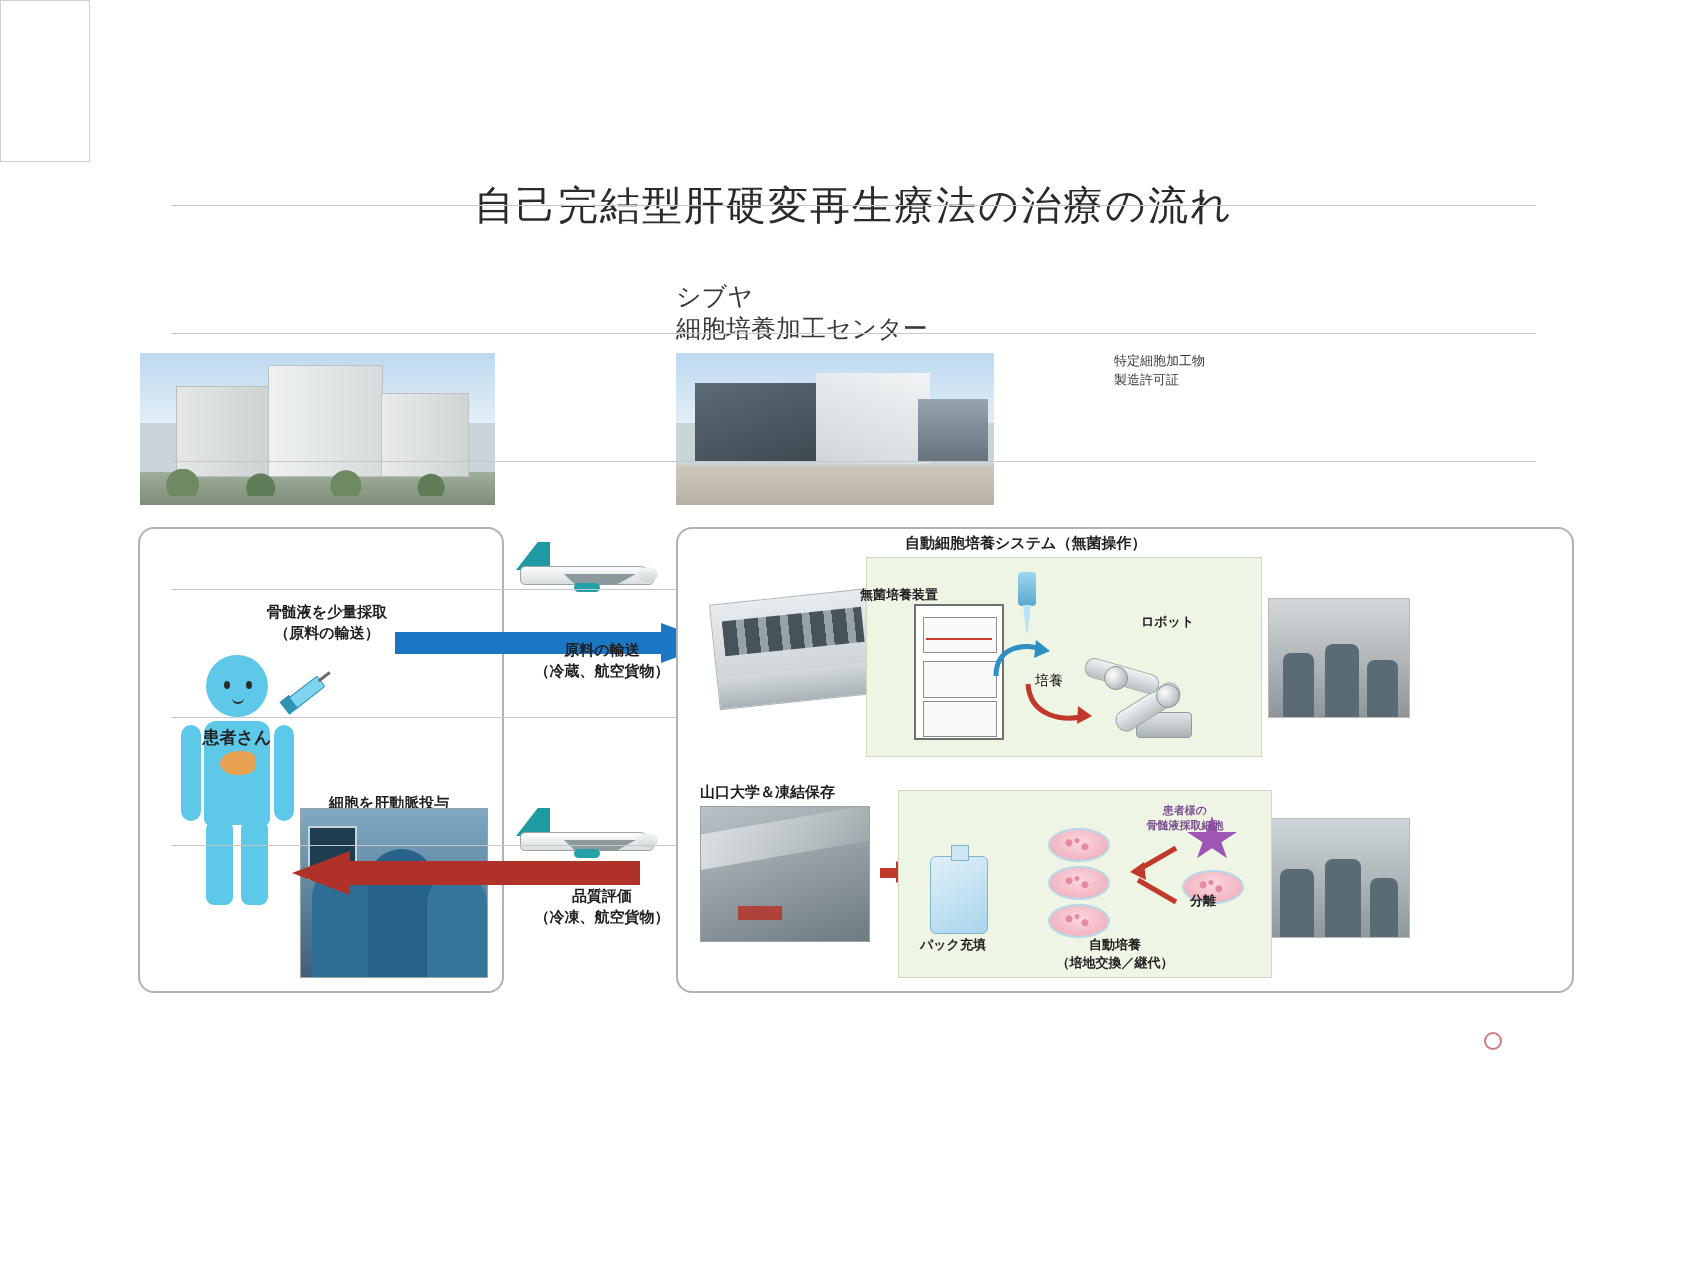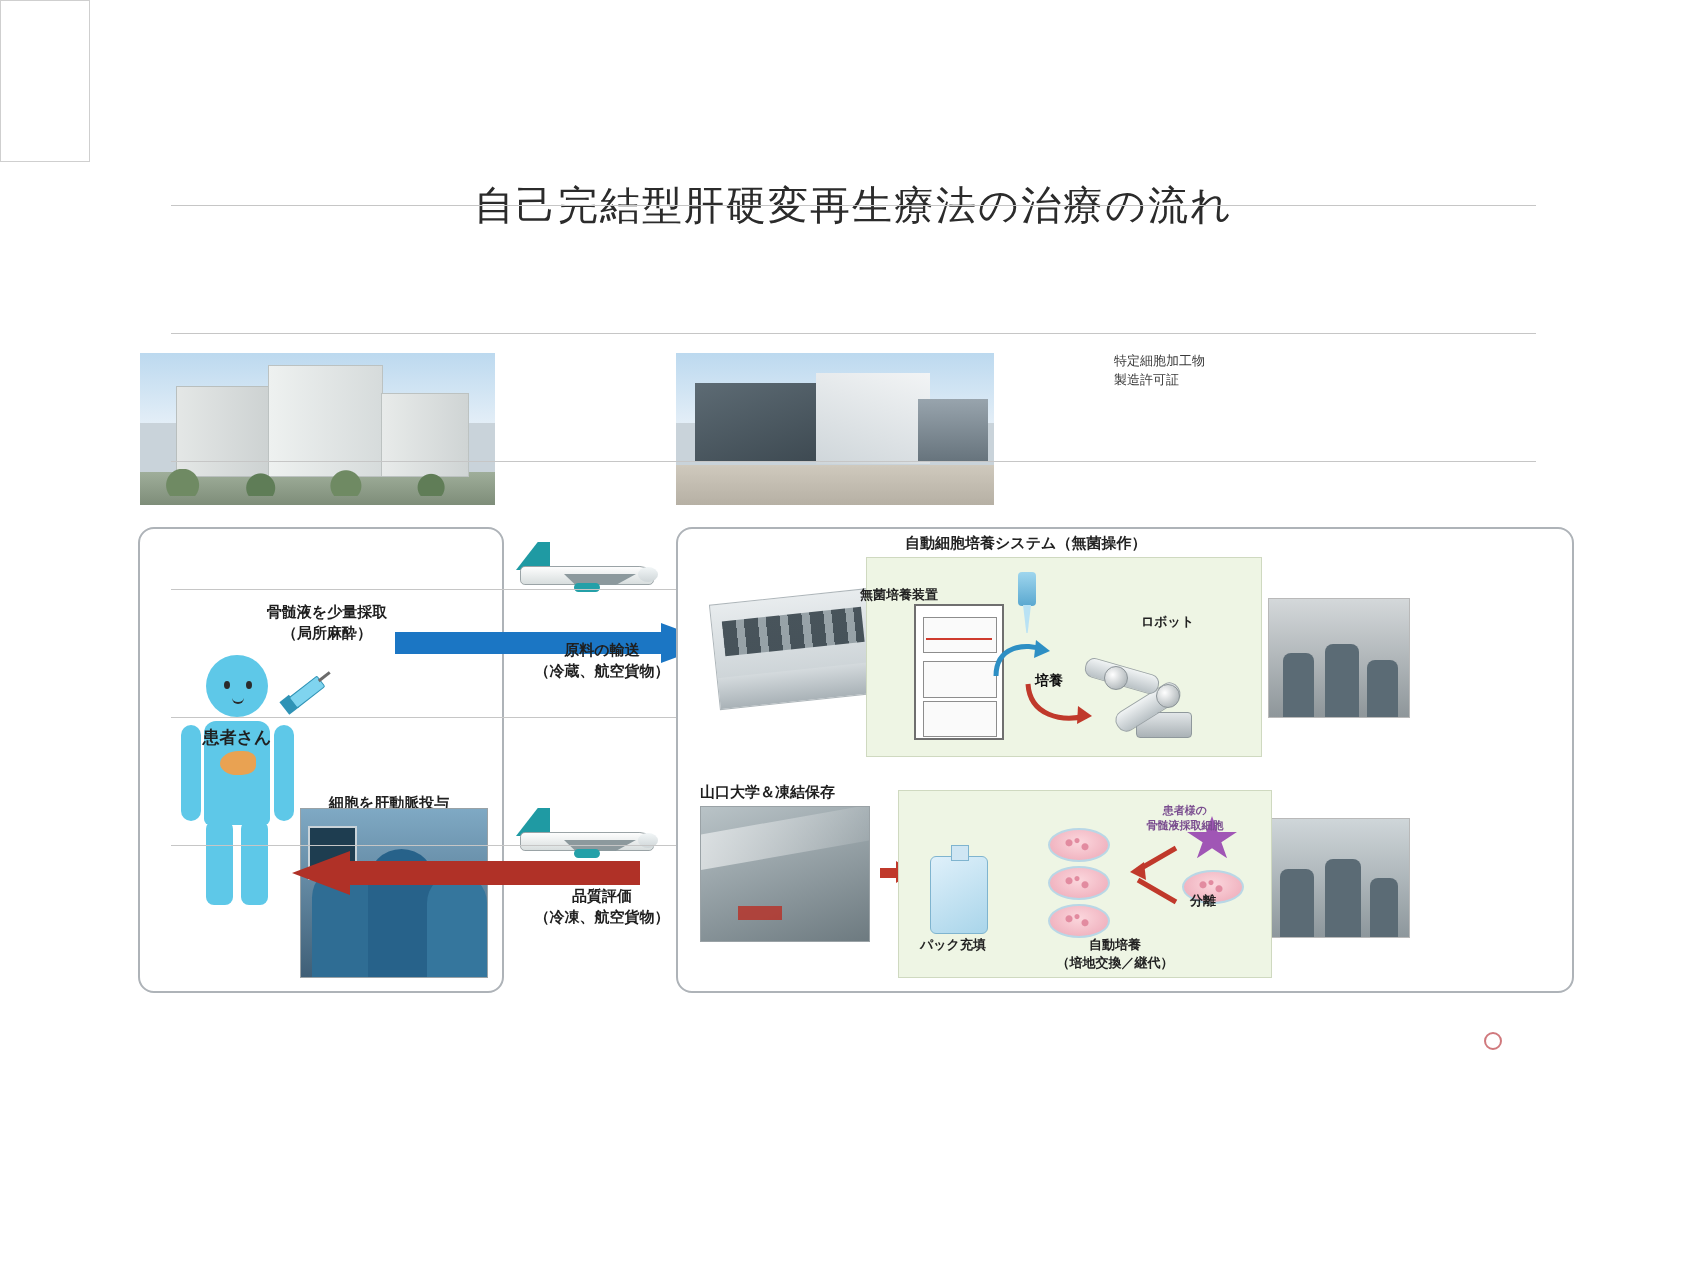--- a/index.html
+++ b/index.html
@@ -135,21 +135,21 @@
   #box-lower{position:absolute;left:898px;top:790px;width:372px;height:186px;
       background:#eef5e4;border:1px solid #cfd9c0;}
 
   .mini-label{position:absolute;font-size:13px;color:#222;font-weight:600;}
   #lbl-aseptic{left:860px;top:586px;}
   #lbl-robot{left:1141px;top:613px;}
   #lbl-pack{left:920px;top:936px;}
   #lbl-autoculture{left:1050px;top:936px;width:130px;text-align:center;line-height:1.4;font-weight:600;}
   #lbl-seed{left:1140px;top:804px;width:90px;text-align:center;line-height:1.35;color:#7a4d8f;font-size:11px;}
   #lbl-bunri{left:1190px;top:892px;font-size:13px;}
-  #lbl-baiyou{left:1035px;top:672px;font-size:14px;font-weight:700;color:#111;}
+  #lbl-baiyou{left:1035px;top:672px;font-size:14px;font-weight:400;color:#111;}
 
   
   #photo-bench{position:absolute;left:714px;top:596px;width:160px;height:104px;
       background:linear-gradient(180deg,#e8ecee,#c3cbcf);border:1px solid #aeb6ba;
       transform:rotate(-6deg);overflow:hidden;}
   #photo-bench .panelrow{position:absolute;left:6%;top:16%;width:88%;height:34%;
       background:repeating-linear-gradient(90deg,#2d3a42 0 14px,#8b979d 14px 22px);opacity:.85;}
   #photo-bench .base{position:absolute;left:0;bottom:0;width:100%;height:30%;
       background:linear-gradient(#d4dadd,#a9b2b7);}
 
@@ -258,21 +258,21 @@
   </div>
   <div class="patient-label">患者さん</div>
 
   <div id="syringe">
     <div class="plunger"></div>
     <div class="barrel"></div>
     <div class="needle"></div>
   </div>
 
   <div class="arrow-cap" id="cap-bone" style="white-space:pre-line">骨髄液を少量採取
-（局所麻酔）</div>
+（原料の輸送）</div>
   <div class="arrow-cap" id="cap-admin">細胞を肝動脈投与</div>
 
   <div id="photo-surgery">
     <div class="monitor"></div>
     <div class="gown g1"></div>
     <div class="gown g2"></div>
     <div class="gown g3"></div>
   </div>
 
   <div id="arrow-blue">
@@ -297,20 +297,24 @@
     <div class="wing"></div>
     <div class="eng"></div>
     <div class="nose"></div>
   </div>
 
   <div class="arrow-cap" id="cap-raw" style="white-space:pre-line">原料の輸送
 （冷蔵、航空貨物）</div>
   <div class="arrow-cap" id="cap-goods" style="white-space:pre-line">品質評価
 （冷凍、航空貨物）</div>
 
+  <div class="sect-head" id="head-right">
+    <div>シブヤ</div>
+    <div>細胞培養加工センター</div>
+  </div>
 
   <div class="photo" id="photo-center">
     <div class="sky"></div>
     <div class="m1"></div>
     <div class="m2"></div>
     <div class="m3"></div>
     <div class="pavement"></div>
   </div>
 
   <div id="photo-cert">

